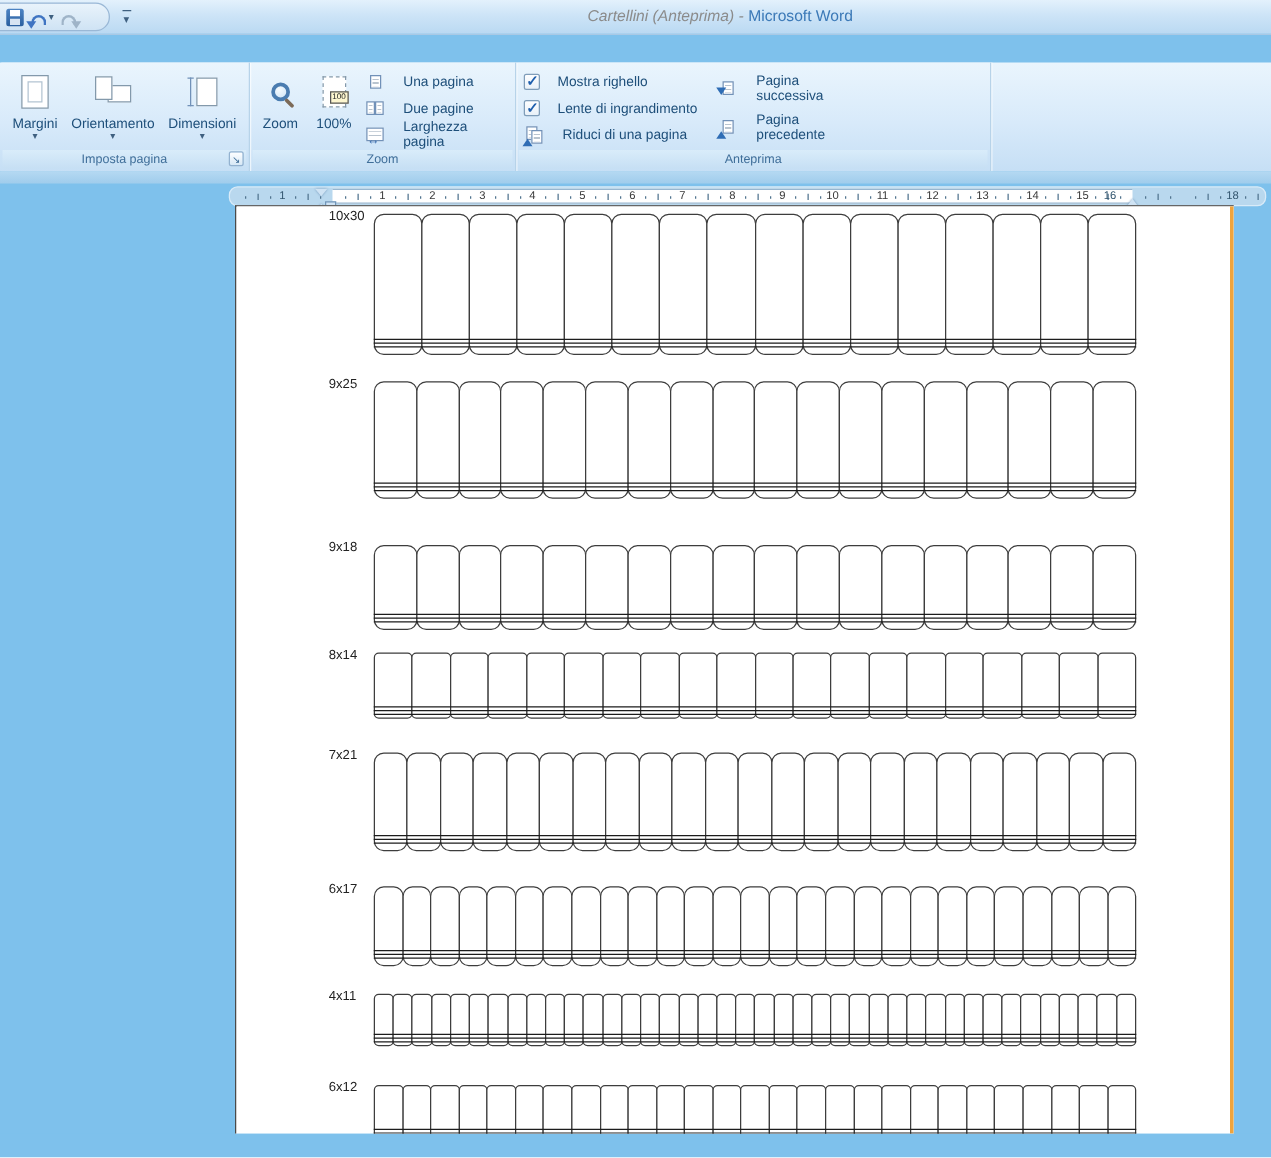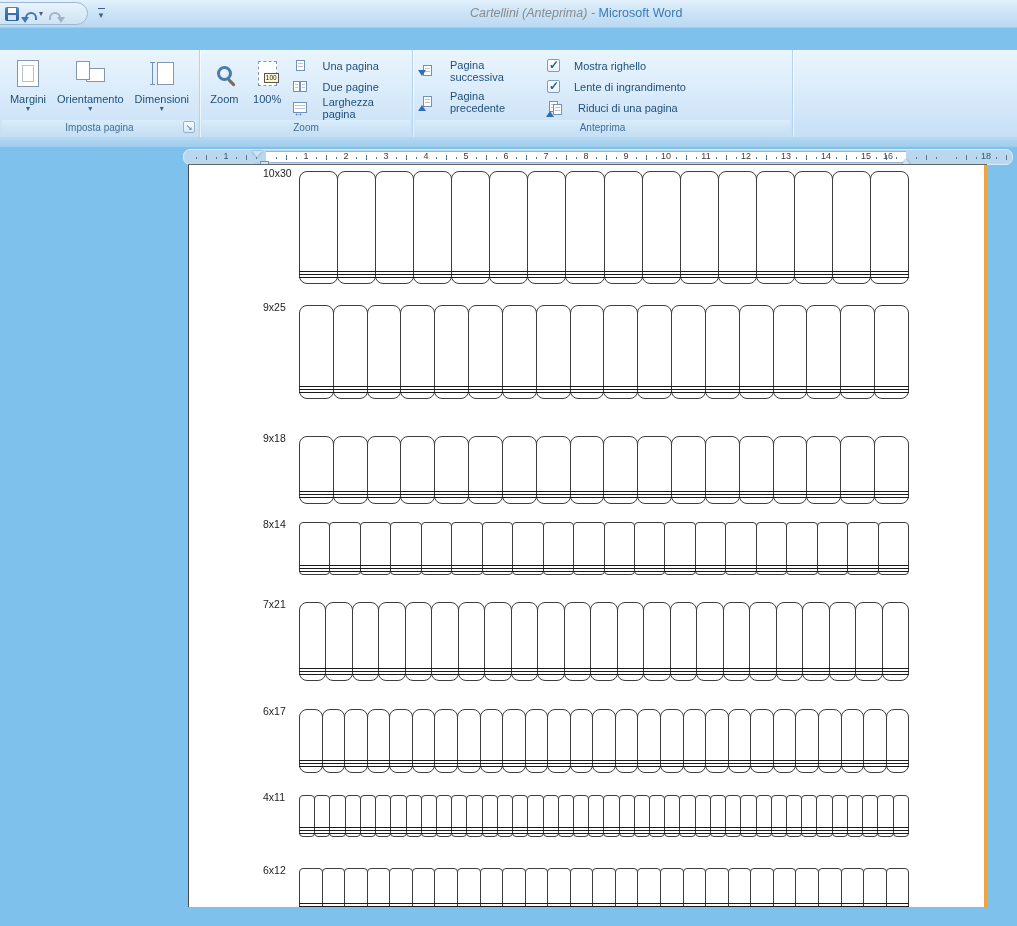--- a/index.html
+++ b/index.html
@@ -283,52 +283,52 @@
               </span>
             <span>Larghezza pagina</span>
           </div>
         </div>
       </div>
       <div class="grp-label">Zoom</div>
     </div>
 
     <div class="grp g-anteprima">
       <div class="grp-body">
+        <div style="display:flex;flex-direction:column;padding-top:2px;width:155px">
+          <div class="checkrow">
+            <span class="cb checked"></span>
+            <span>Mostra righello</span>
+          </div>
+          <div class="checkrow">
+            <span class="cb checked"></span>
+            <span>Lente di ingrandimento</span>
+          </div>
+          <div class="smallbtn">
+            <span class="icon16">
+                <span class="mp mp2"></span>
+                <span class="mp mp2b"></span>
+                <span class="tri-up"></span>
+              </span>
+            <span>Riduci di una pagina</span>
+          </div>
+        </div>
         <div style="display:flex;flex-direction:column;padding-top:7px;gap:10px;width:128px">
           <div class="smallbtn">
             <span class="icon16">
                 <span class="mp"></span>
                 <span class="tri-dn"></span>
               </span>
             <span>Pagina successiva</span>
           </div>
           <div class="smallbtn">
             <span class="icon16">
                 <span class="mp"></span>
                 <span class="tri-up"></span>
               </span>
             <span>Pagina precedente</span>
-          </div>
-        </div>
-        <div style="display:flex;flex-direction:column;padding-top:2px;width:155px">
-          <div class="checkrow">
-            <span class="cb checked"></span>
-            <span>Mostra righello</span>
-          </div>
-          <div class="checkrow">
-            <span class="cb checked"></span>
-            <span>Lente di ingrandimento</span>
-          </div>
-          <div class="smallbtn">
-            <span class="icon16">
-                <span class="mp mp2"></span>
-                <span class="mp mp2b"></span>
-                <span class="tri-up"></span>
-              </span>
-            <span>Riduci di una pagina</span>
           </div>
         </div>
         <div class="vsep"></div>
       </div>
       <div class="grp-label">Anteprima</div>
     </div>
 
     <div class="g-rest"></div>
   </div>
 

